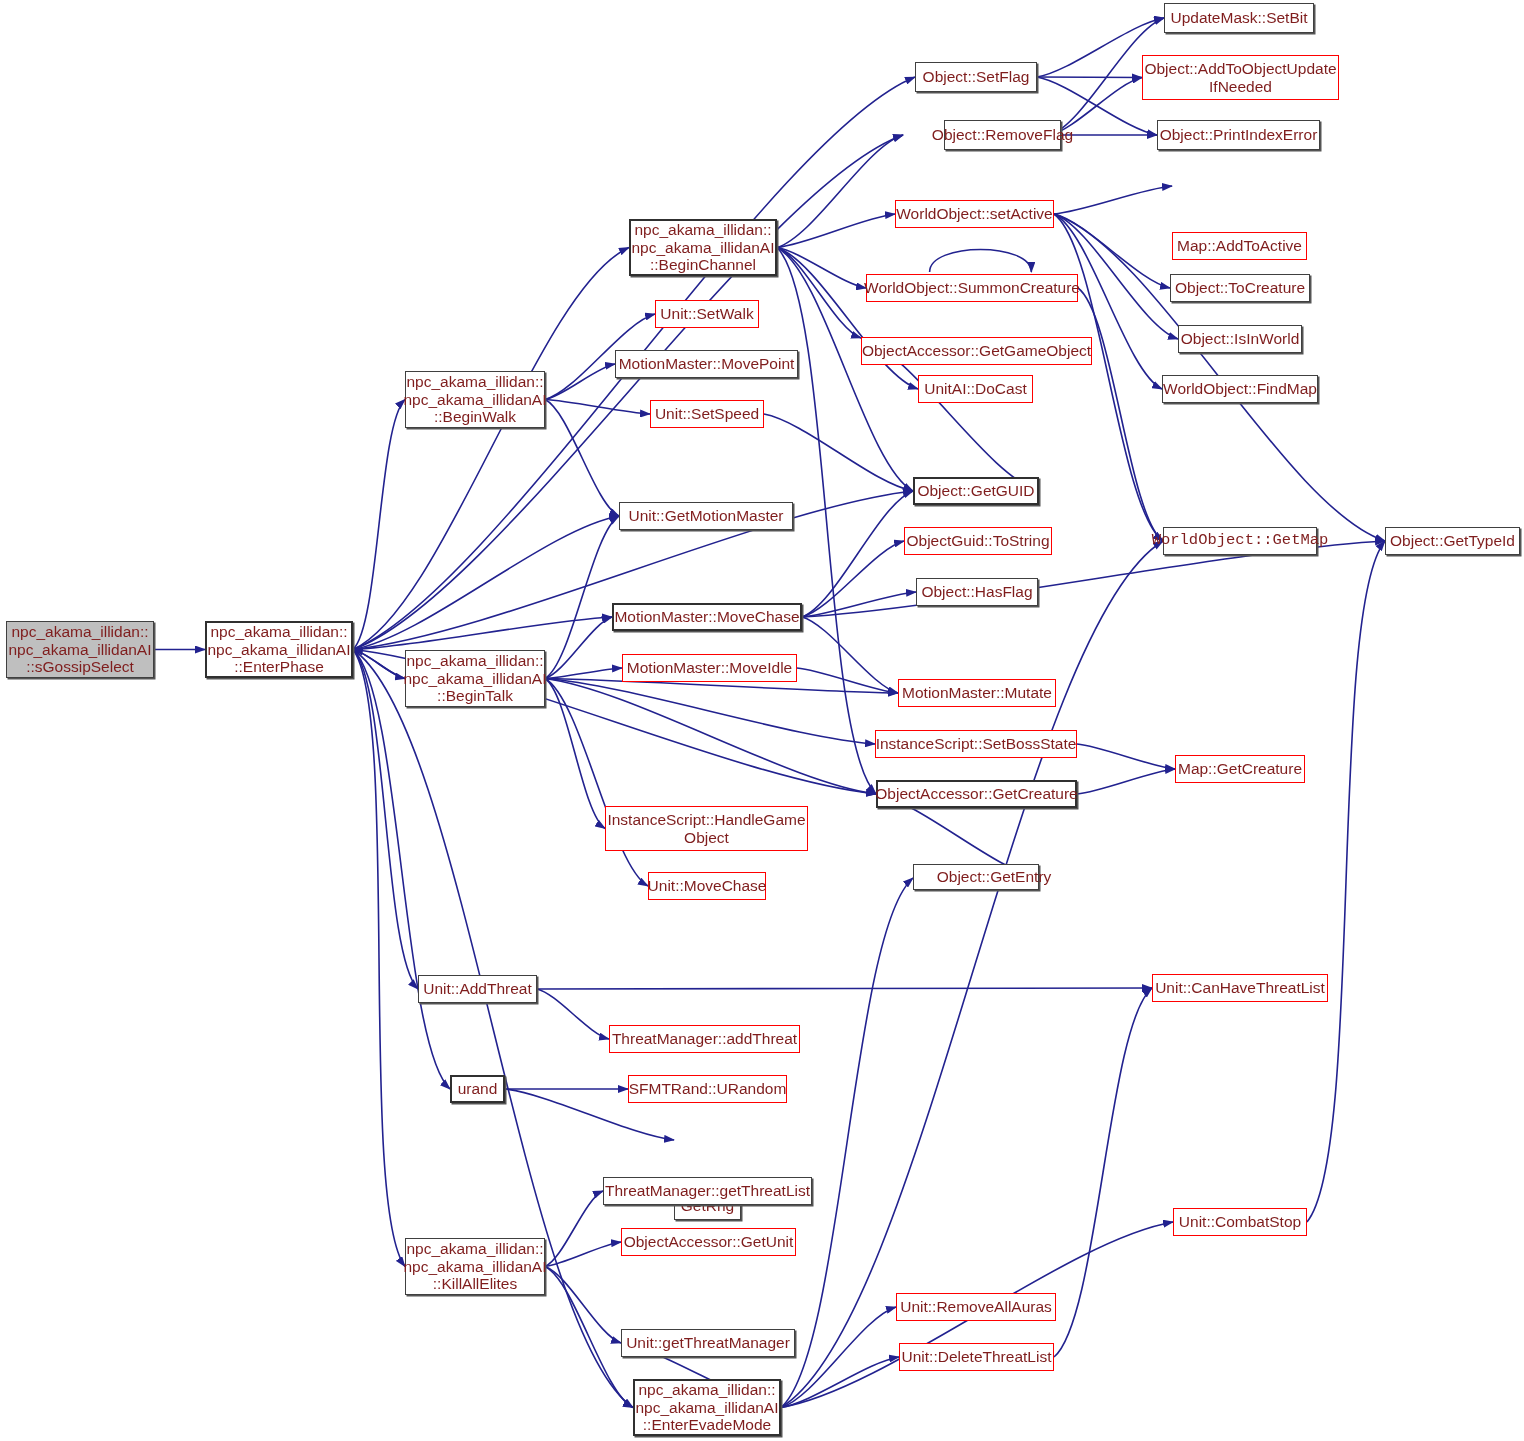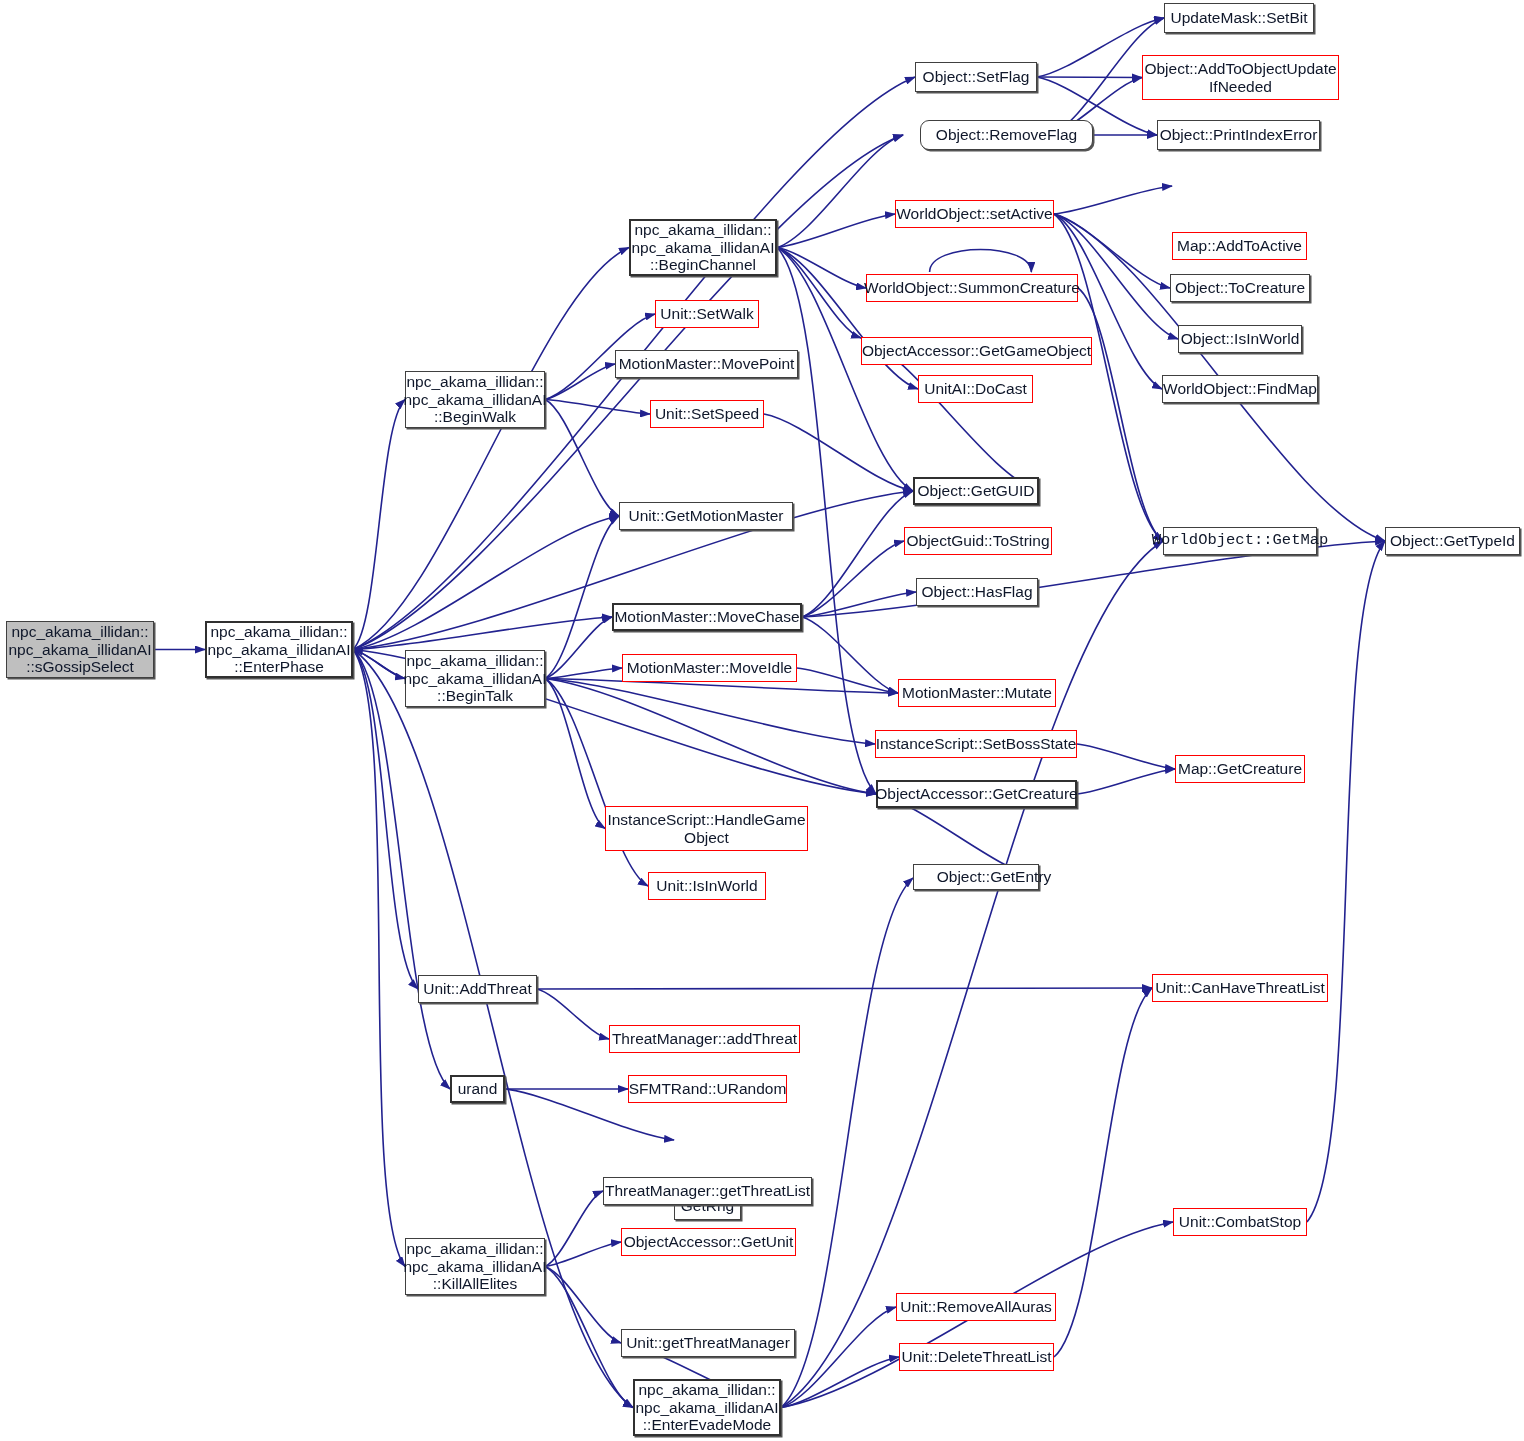--- a/index.html
+++ b/index.html
@@ -19,21 +19,21 @@
     pointer-events:none;
   }
   .node{
     position:absolute;
     box-sizing:border-box;
     display:flex;
     align-items:center;
     justify-content:center;
     text-align:center;
     background:#ffffff;
-    color:#0f172a;
+    color:#7f1d1d;
     font-size:15.5px;
     line-height:1.15;
     letter-spacing:0px;
     white-space:pre-line;
     padding:0 4px;
     z-index:5;
   }
   .node.black{
     border:1px solid #404040;
     box-shadow:1.5px 1.5px 0 0 #555555;
@@ -140,21 +140,21 @@
       </g>
   </svg>
   <div id="node-layer">
       <div class="node root" style="left: 6px; top: 621px; width: 148px; height: 57px;">npc_akama_illidan::
 npc_akama_illidanAI
 ::sGossipSelect</div>
       <div class="node black thick" style="left: 205px; top: 621px; width: 148px; height: 57px;">npc_akama_illidan::
 npc_akama_illidanAI
 ::EnterPhase</div>
       <div class="node black" style="left: 915px; top: 62px; width: 122px; height: 30px;">Object::SetFlag</div>
-      <div class="node black" style="left: 920px; top: 120px; width: 173px; height: 30px; border-radius: 9px;">Object::RemoveFlag</div>
+      <div class="node black" style="left: 944px; top: 120px; width: 117px; height: 30px;">Object::RemoveFlag</div>
       <div class="node black thick" style="left: 629px; top: 219px; width: 148px; height: 57px;">npc_akama_illidan::
 npc_akama_illidanAI
 ::BeginChannel</div>
       <div class="node black" style="left: 405px; top: 371px; width: 140px; height: 57px;">npc_akama_illidan::
 npc_akama_illidanAI
 ::BeginWalk</div>
       <div class="node black" style="left: 405px; top: 650px; width: 140px; height: 57px;">npc_akama_illidan::
 npc_akama_illidanAI
 ::BeginTalk</div>
       <div class="node black" style="left: 405px; top: 1238px; width: 140px; height: 57px;">npc_akama_illidan::
@@ -174,21 +174,21 @@
       <div class="node black thick" style="left: 913px; top: 477px; width: 126px; height: 28px;">Object::GetGUID</div>
       <div class="node red" style="left: 904px; top: 527px; width: 148px; height: 28px;">ObjectGuid::ToString</div>
       <div class="node black" style="left: 916px; top: 578px; width: 122px; height: 28px;">Object::HasFlag</div>
       <div class="node black thick" style="left: 612px; top: 603px; width: 190px; height: 28px;">MotionMaster::MoveChase</div>
       <div class="node red" style="left: 622px; top: 654px; width: 175px; height: 28px;">MotionMaster::MoveIdle</div>
       <div class="node red" style="left: 898px; top: 679px; width: 158px; height: 28px;">MotionMaster::Mutate</div>
       <div class="node red" style="left: 875px; top: 730px; width: 202px; height: 28px;">InstanceScript::SetBossState</div>
       <div class="node black thick" style="left: 876px; top: 780px; width: 201px; height: 28px;">ObjectAccessor::GetCreature</div>
       <div class="node red" style="left: 605px; top: 806px; width: 203px; height: 45px;">InstanceScript::HandleGame
 Object</div>
-      <div class="node red" style="left: 648px; top: 872px; width: 118px; height: 28px;">Unit::IsInWorld</div>
+      <div class="node red" style="left: 648px; top: 872px; width: 118px; height: 28px;">Unit::MoveChase</div>
       <div class="node black" style="left: 913px; top: 864px; width: 126px; height: 26px; padding-left: 40px;">Object::GetEntry</div>
       <div class="node black" style="left: 418px; top: 975px; width: 119px; height: 28px;">Unit::AddThreat</div>
       <div class="node red" style="left: 609px; top: 1025px; width: 191px; height: 28px;">ThreatManager::addThreat</div>
       <div class="node black thick" style="left: 450px; top: 1075px; width: 55px; height: 28px;">urand</div>
       <div class="node red" style="left: 628px; top: 1075px; width: 159px; height: 28px;">SFMTRand::URandom</div>
       <div class="node black" style="left: 674px; top: 1192px; width: 67px; height: 28px;">GetRng</div>
       <div class="node black" style="left: 603px; top: 1177px; width: 209px; height: 28px;">ThreatManager::getThreatList</div>
       <div class="node red" style="left: 621px; top: 1228px; width: 175px; height: 28px;">ObjectAccessor::GetUnit</div>
       <div class="node black" style="left: 621px; top: 1329px; width: 174px; height: 28px;">Unit::getThreatManager</div>
       <div class="node red" style="left: 896px; top: 1293px; width: 160px; height: 28px;">Unit::RemoveAllAuras</div>

